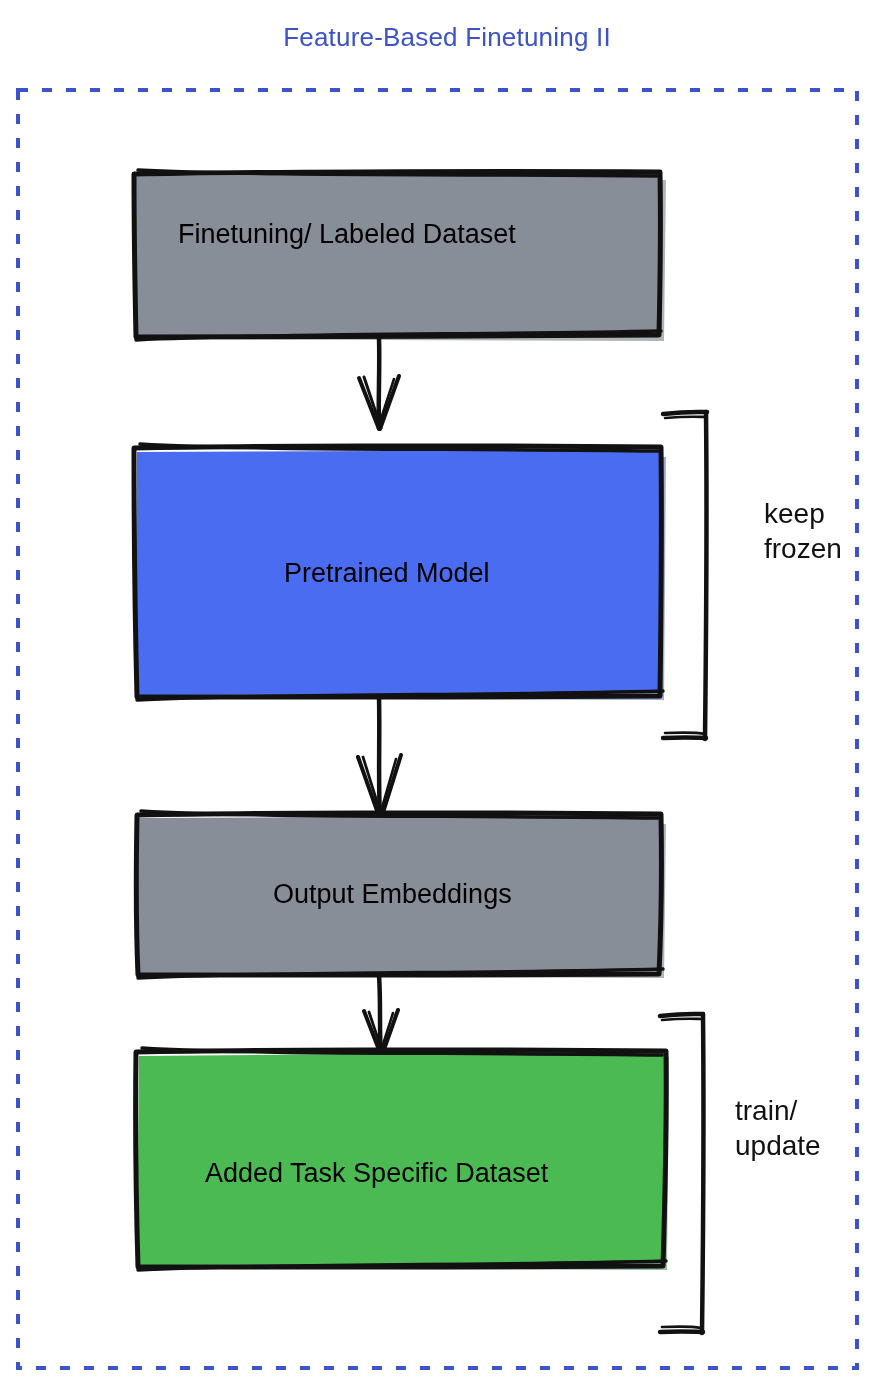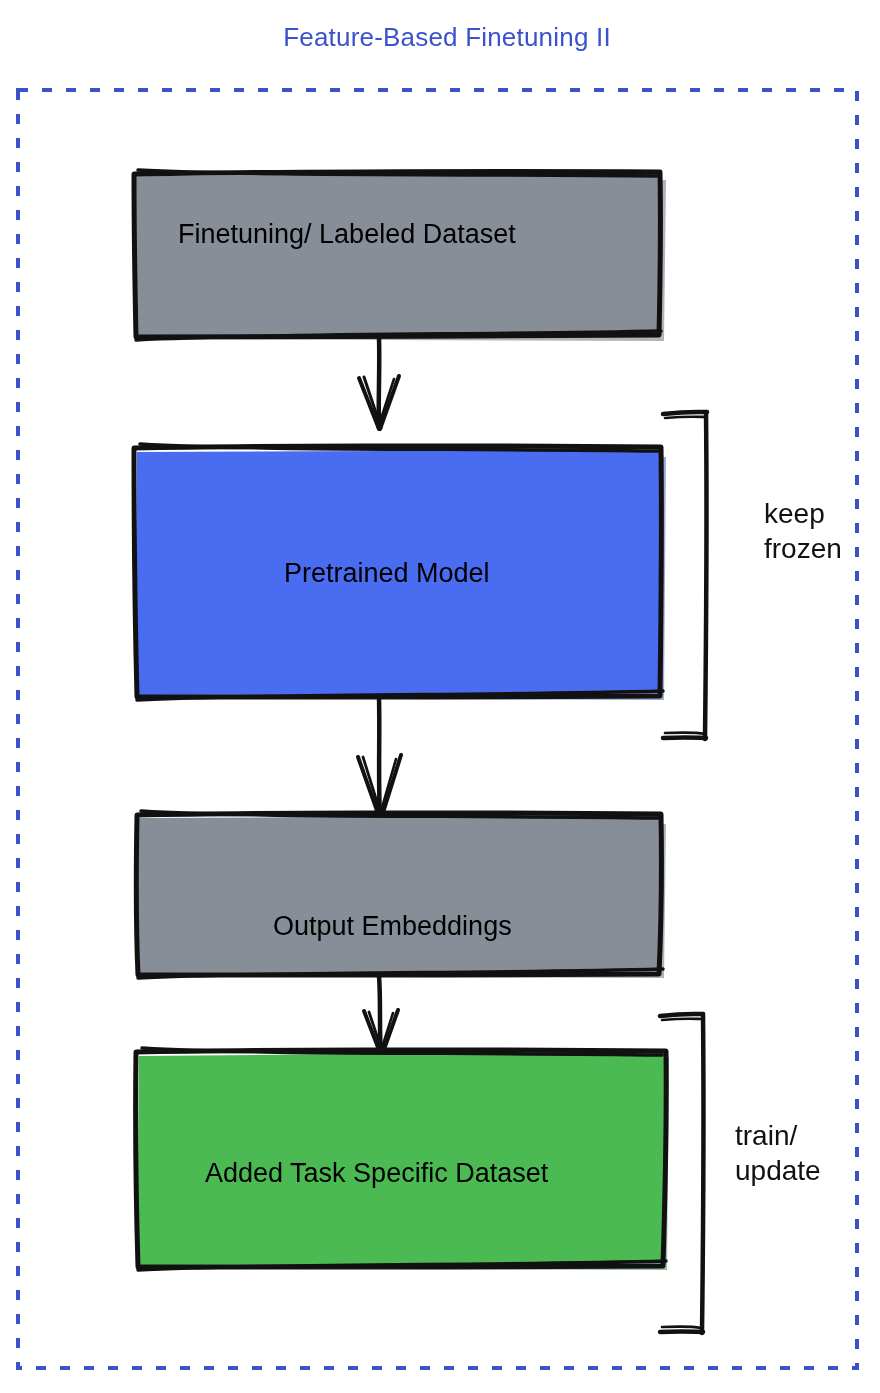--- a/index.html
+++ b/index.html
@@ -37,34 +37,34 @@
   }
   .node-label {
     position: absolute;
     font-family: "Liberation Sans", sans-serif;
     color: #000000;
     user-select: none;
     white-space: nowrap;
   }
   .label-box-1 { left: 178px; top: 219px; font-size: 27px; }
   .label-box-2 { left: 284px; top: 558px; font-size: 27px; }
-  .label-box-3 { left: 273px; top: 879px; font-size: 27px; margin-top: 32px; }
+  .label-box-3 { left: 273px; top: 879px; font-size: 27px; }
   .label-box-4 { left: 205px; top: 1158px; font-size: 27px; }
 
   .annotation {
     position: absolute;
     font-family: "Liberation Sans", sans-serif;
     font-size: 28px;
     line-height: 35px;
     color: #111111;
     user-select: none;
     white-space: pre-line;
   }
   .annot-frozen { left: 735px; top: 496px; margin-left: 29px; }
-  .annot-train  { left: 735px; top: 1093px; margin-top: 25px; }
+  .annot-train  { left: 735px; top: 1093px; }
 </style>
 </head>
 <body>
 
 <div class="diagram-title">Feature-Based Finetuning II</div>
 
 <svg id="canvas" viewBox="0 0 880 1393" xmlns="http://www.w3.org/2000/svg">
 
   <rect x="18" y="90" width="839" height="1278" fill="none" stroke="#3b52cc" stroke-width="4" stroke-dasharray="10 14" stroke-linecap="butt"></rect>
 

